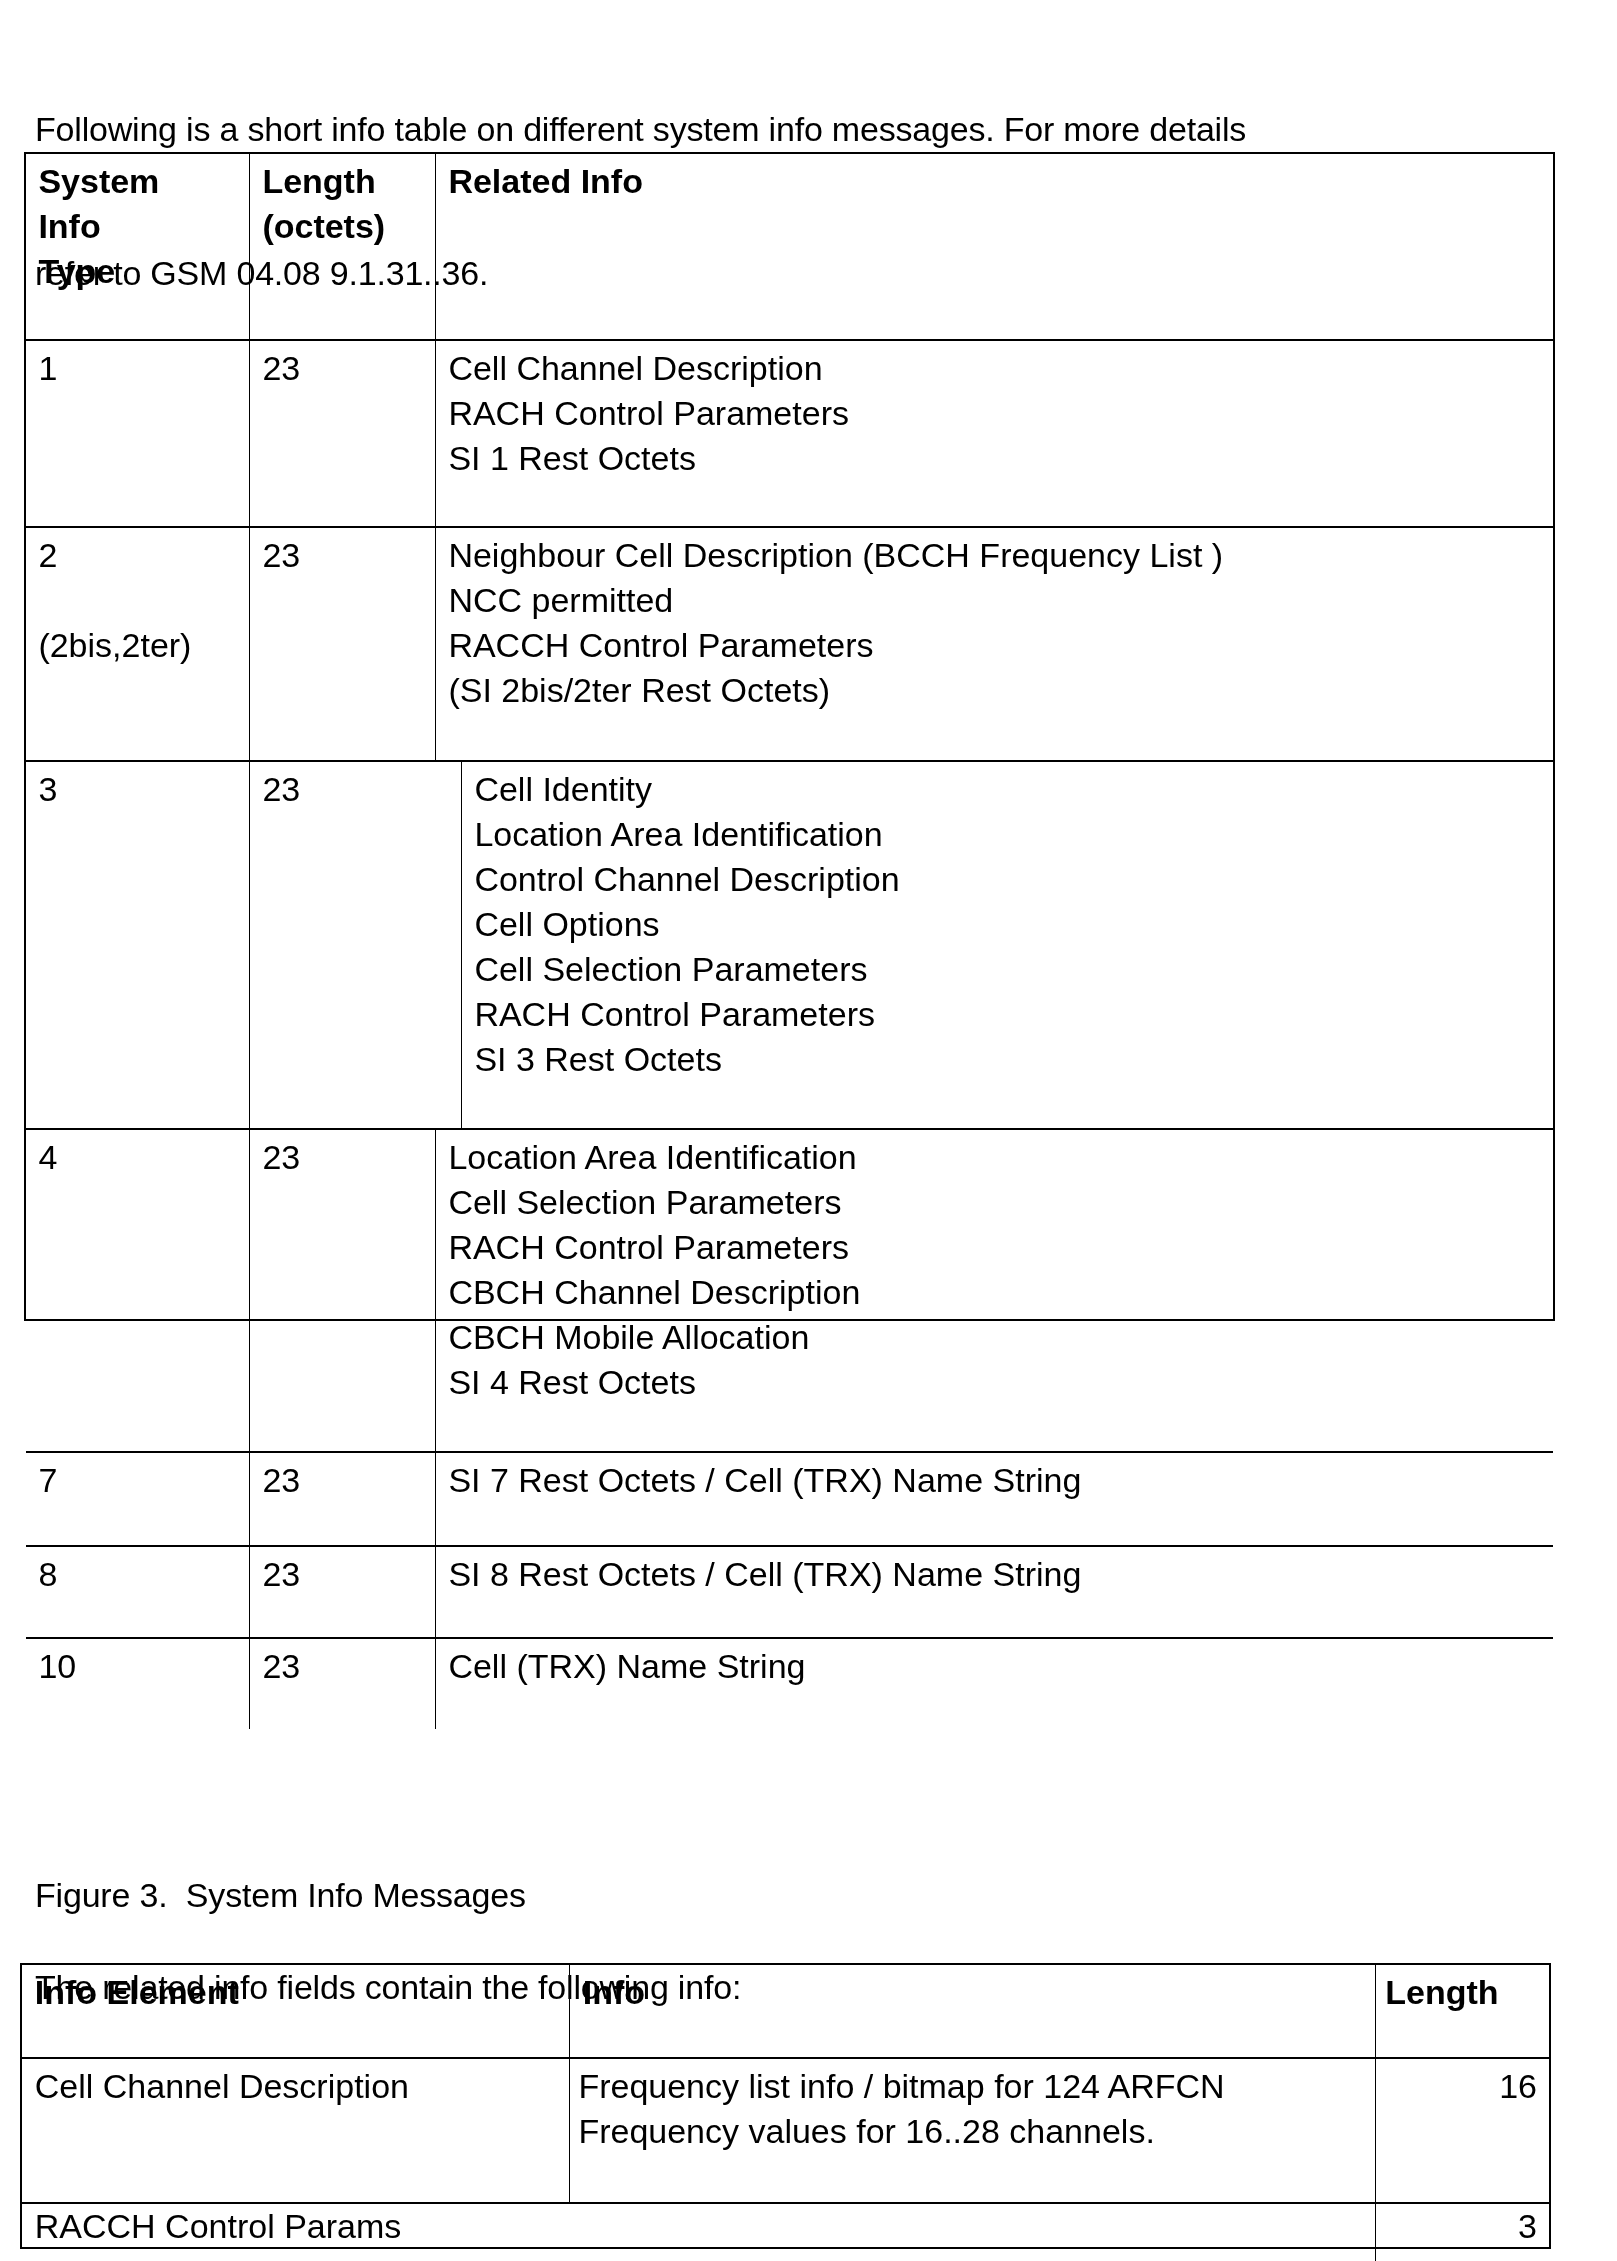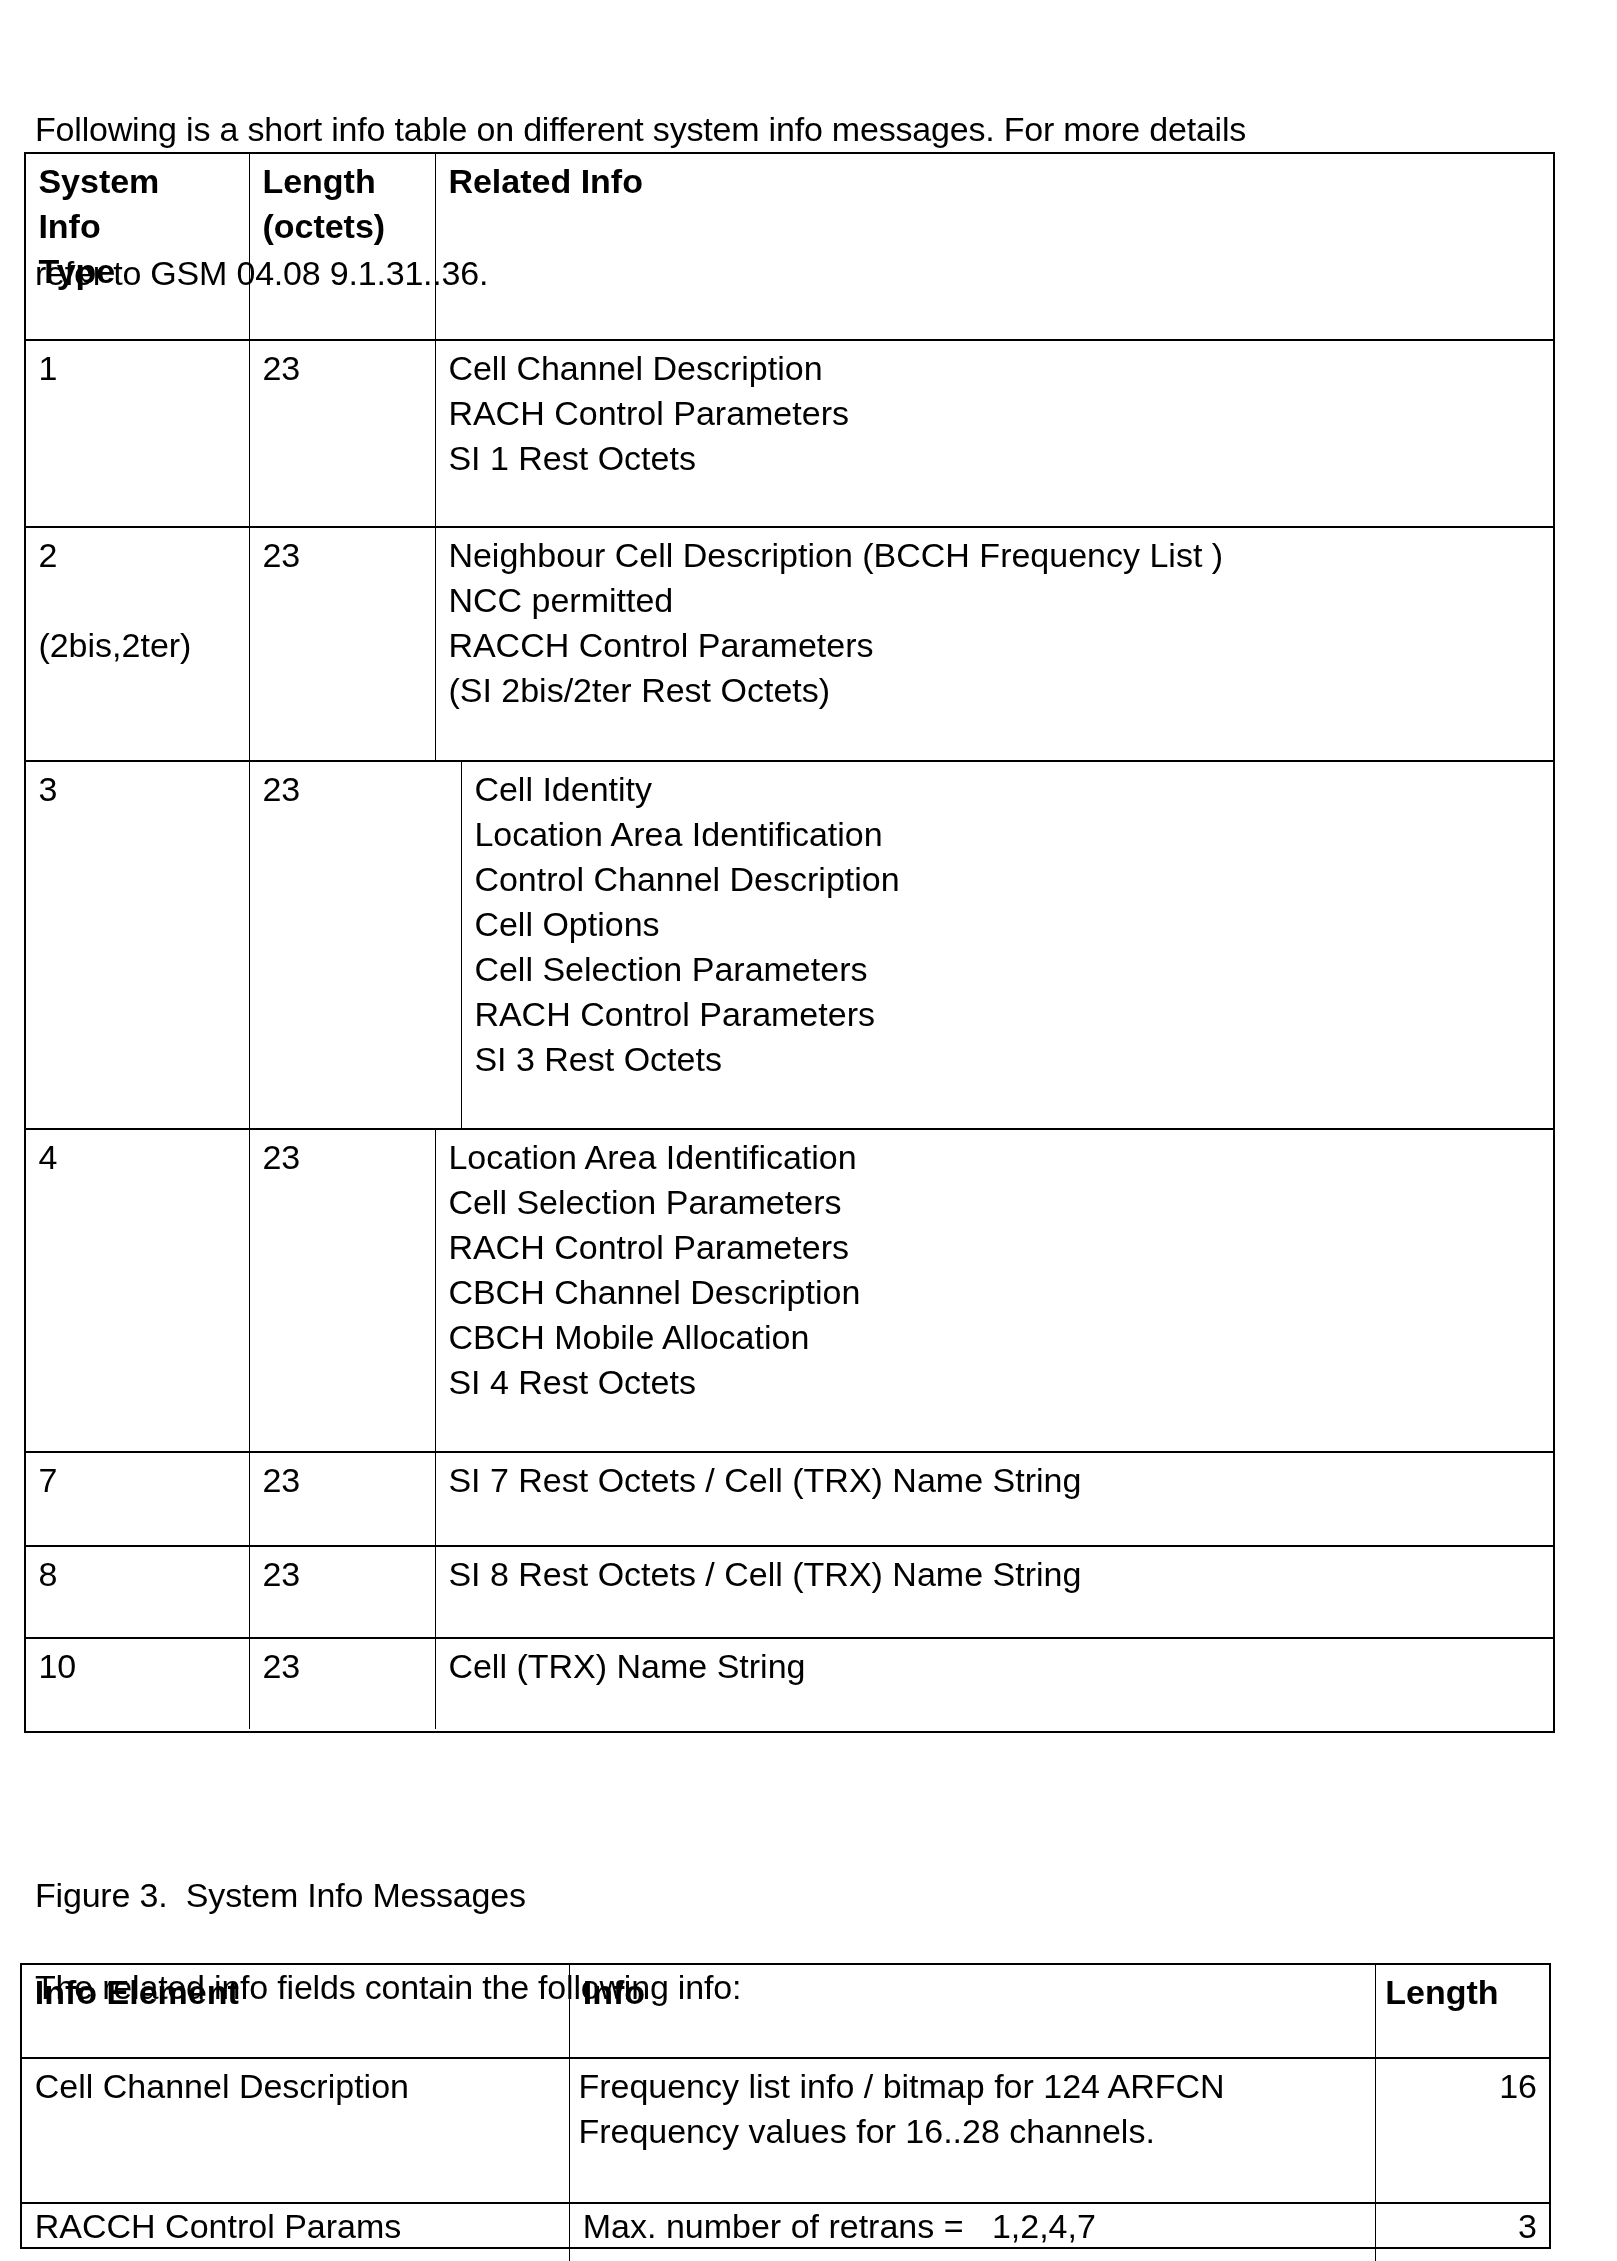--- a/index.html
+++ b/index.html
@@ -16,21 +16,21 @@
   .bold { font-weight:bold; }
 </style>
 </head>
 <body>
 
 <div class="para" style="top:8.9px;">
   <span class="line">Following is a short info table on different system info messages. For more details</span>
   <span class="line">refer to GSM 04.08 9.1.31..36.</span>
 </div>
 
-<div class="tbl" style="left:24px; top:152px; width:1531px; height:1581px;">
+<div class="tbl" style="left:24px; top:152px; width:1531px; height:1169px;">
 
   <div class="row" style="top:0; height:186px;">
     <div class="cell bold" style="left:0; width:223px;">
       <span class="line">System</span>
       <span class="line">Info</span>
       <span class="line">Type</span>
     </div>
     <div class="cell bold vl" style="left:223px; width:186px;">
       <span class="line">Length</span>
       <span class="line">(octets)</span>
@@ -174,21 +174,18 @@
     </div>
     <div class="cell vl num-right" style="left:1353px; right:0;">
       <span class="line">16</span>
     </div>
   </div>
 
   <div class="row bt" style="top:237px; height:60px;">
     <div class="cell" style="left:0; width:547px; padding-top:0;">
       <span class="line">RACCH Control Params</span>
     </div>
-    <div class="cell vl" style="left:547px; width:806px; padding-top:0;">
-      <span class="line">Max. number of retrans =   1,2,4,7</span>
-    </div>
     <div class="cell vl num-right" style="left:1353px; right:0; padding-top:0;">
       <span class="line">3</span>
     </div>
   </div>
 </div>
 
 
 </body></html>

